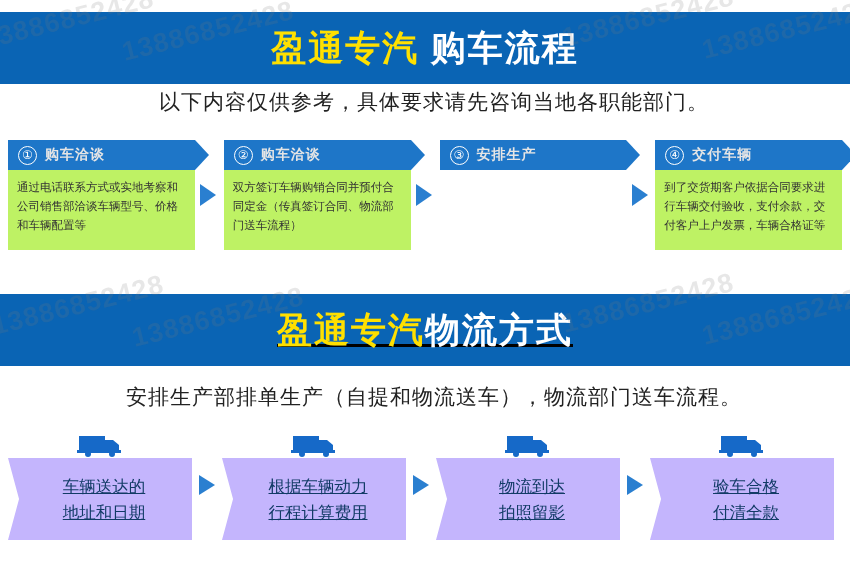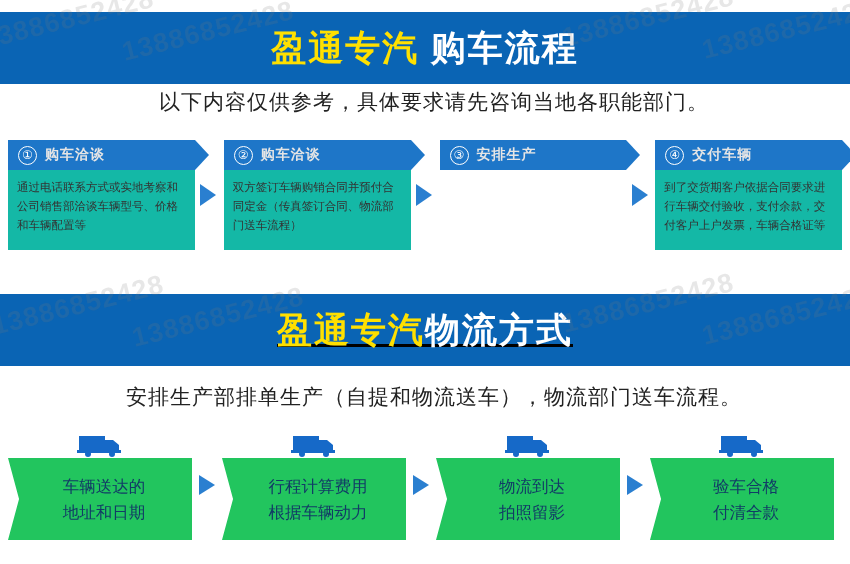--- a/index.html
+++ b/index.html
@@ -114,21 +114,21 @@
     box-sizing: border-box;
   }
   .step-title {
     color: #e5e5e5;
     font-size: 14px;
     font-weight: bold;
     margin-left: 8px;
     letter-spacing: 1px;
   }
   .step-body {
-    background: #14b8a6;
+    background: #bef264;
     color: #333333;
     font-size: 11.5px;
     line-height: 19px;
     padding: 8px 9px 9px 9px;
     box-sizing: border-box;
     min-height: 80px;
   }
   .step-arrow {
     width: 29px;
     display: flex;
@@ -158,31 +158,32 @@
   }
   .truck-icon {
     height: 28px;
     display: flex;
     align-items: flex-end;
     margin-bottom: 0px;
   }
   .truck-box {
     width: 184px;
     height: 82px;
-    background: #22c55e;
+    background: #c4b5fd;
     position: relative;
     color: #123b66;
     font-size: 16.5px;
     line-height: 26px;
     text-align: center;
     display: flex;
     align-items: center;
     justify-content: center;
     
     clip-path: polygon(0% 0%, 100% 0%, 100% 100%, 0% 100%, 6% 50%);
+    text-decoration: underline;
   }
   .truck-box .txt { padding-left: 8px; }
   .truck-arrow {
     width: 30px;
     flex: none;
     display: flex;
     align-items: center;
     justify-content: center;
     height: 110px;
   }
@@ -301,22 +302,22 @@
       <svg width="46" height="24" viewBox="0 0 46 24">
         <rect x="2" y="2" width="26" height="14" fill="#1669c8"></rect>
         <path d="M28 6 L36 6 L42 11 L42 16 L28 16 Z" fill="#1669c8"></path>
         <rect x="0" y="16" width="44" height="3" fill="#1669c8"></rect>
         <circle cx="11" cy="20" r="3" fill="#1669c8"></circle>
         <circle cx="35" cy="20" r="3" fill="#1669c8"></circle>
       </svg>
     </div>
     <div class="truck-box">
       <div class="txt">
+        <div>根据车辆动力</div>
         <div>行程计算费用</div>
-        <div>根据车辆动力</div>
       </div>
     </div>
   </div>
 
   <div class="truck-arrow">
     <svg width="22" height="26" viewBox="0 0 22 26">
         <path d="M3 3 L19 13 L3 23 Z" fill="#2a7fd0"></path>
       </svg>
   </div>
 

